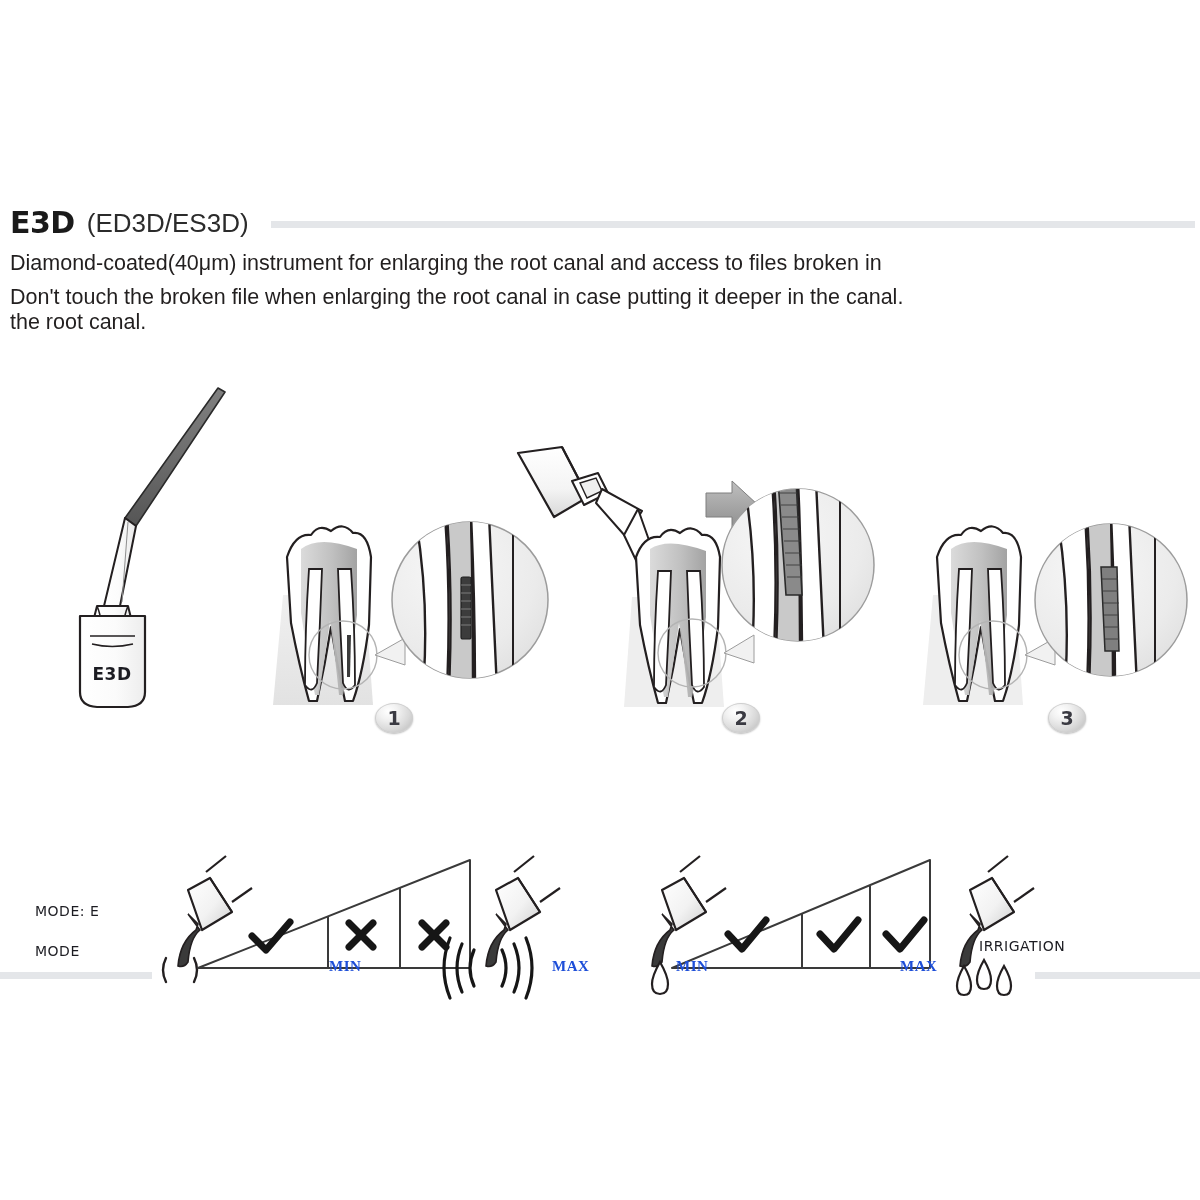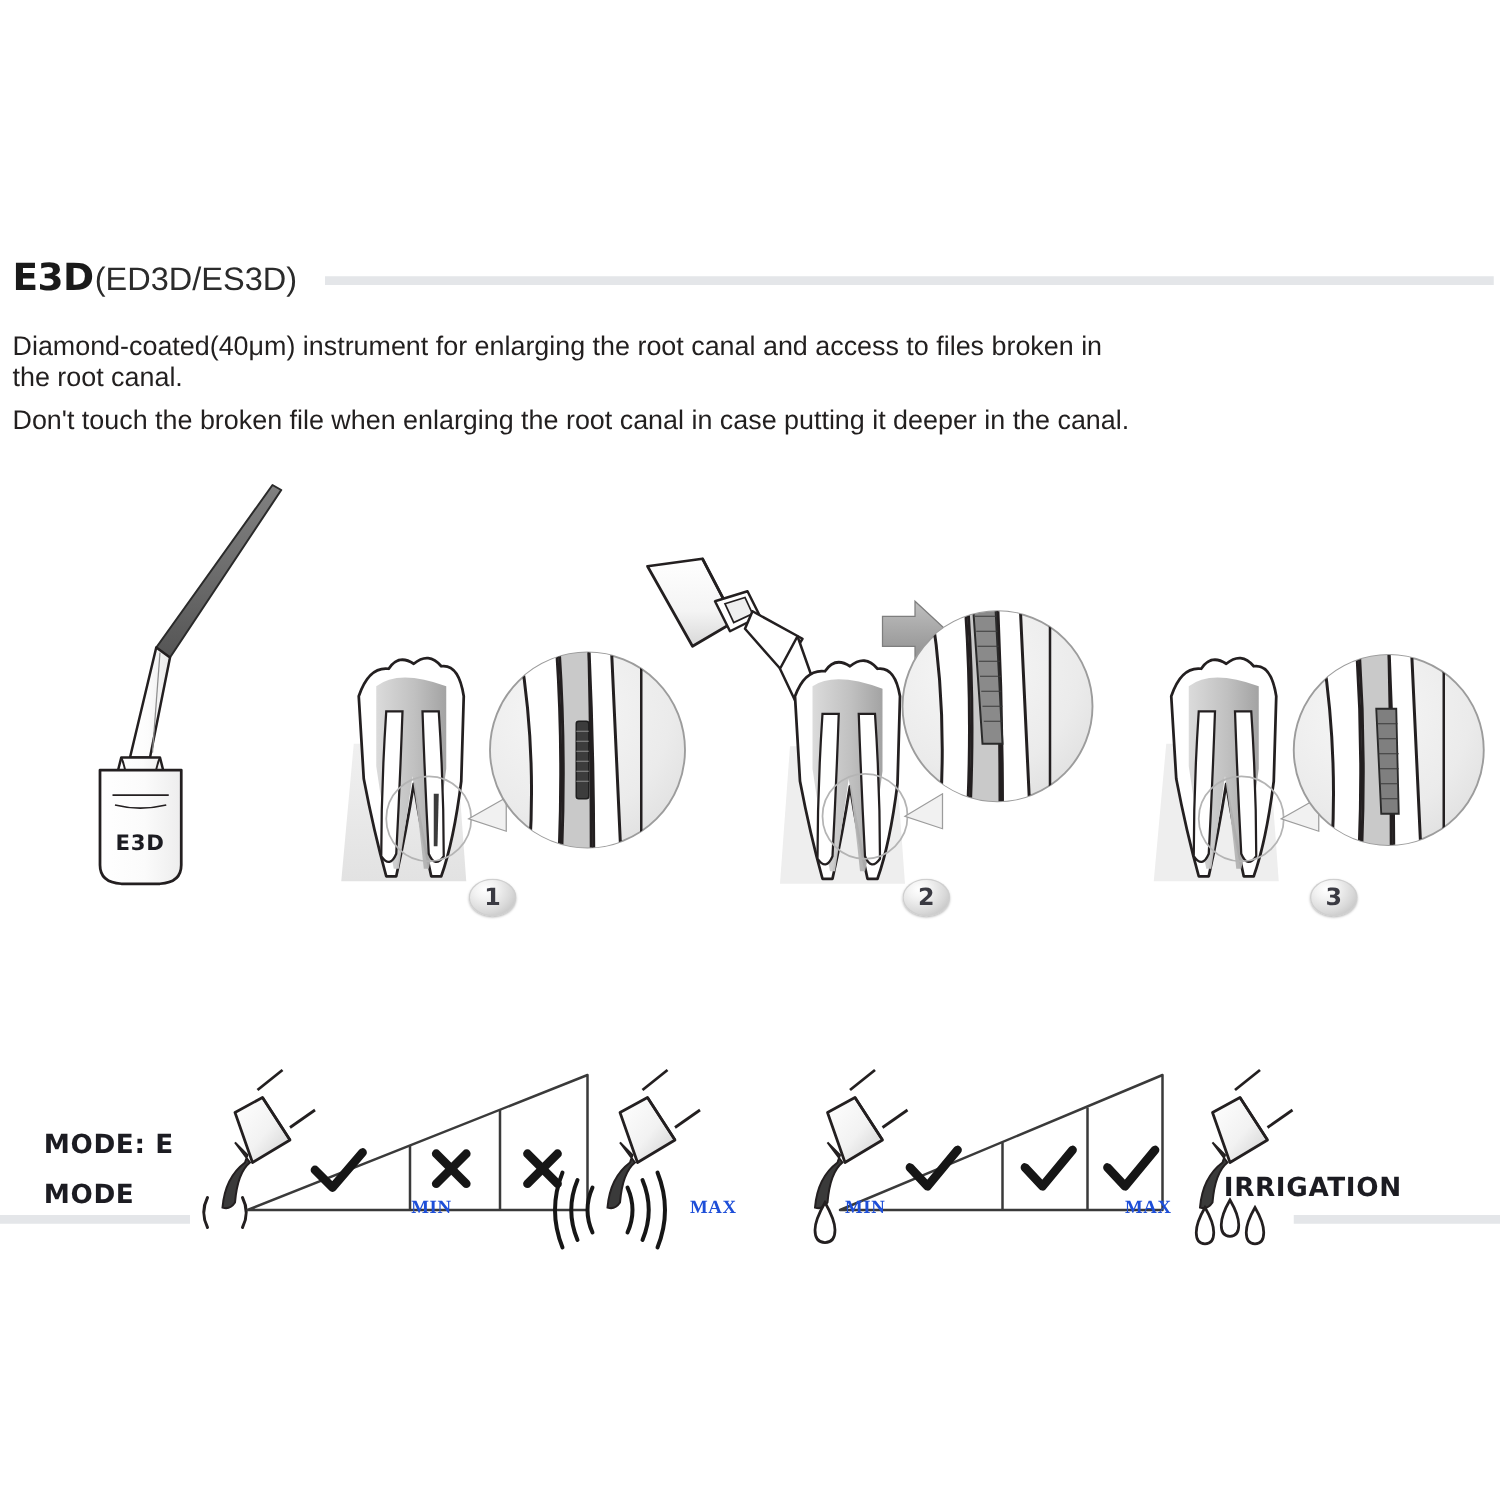--- a/index.html
+++ b/index.html
@@ -34,37 +34,37 @@
     font-size: 30px;
     letter-spacing: -0.5px;
     color: #1a1a1a;
     line-height: 1;
   }
   #title-variants {
     font-family: "Liberation Sans", sans-serif;
     font-size: 26px;
     color: #2b2b2b;
     line-height: 1;
-    margin-left: 1px;
+    margin-left: 12px;
   }
   #title-rule {
     flex: 1;
     height: 7px;
     background: #e4e6e9;
     margin-left: 22px;
     margin-top: 3px;
   }
   .desc-line {
     font-family: "Liberation Sans", sans-serif;
     font-size: 21.5px;
     color: #221f1f;
     line-height: 25px;
     white-space: nowrap;
   }
-  #desc-1 { margin-top: 24px; }
+  #desc-1 { margin-top: 10px; }
   #desc-3 { margin-top: 9px; }
 
   
   #illustrations {
     position: absolute;
     left: 0;
     top: 370px;
     width: 1200px;
     height: 400px;
   }
@@ -90,22 +90,22 @@
   #bottom-panel {
     position: absolute;
     left: 0;
     top: 820px;
     width: 1200px;
     height: 200px;
   }
   .panel-label {
     position: absolute;
     font-family: "DejaVu Sans", sans-serif;
-    font-weight: bold;
-    font-size: 21px;
+    font-weight: normal;
+    font-size: 14px;
     letter-spacing: 0.5px;
     color: #1c1c22;
     white-space: nowrap;
   }
   .panel-rule {
     position: absolute;
     height: 7px;
     background: #e4e6e9;
   }
   .axis-label {
@@ -121,22 +121,22 @@
 </head>
 <body>
 
 <div id="header-block">
   <div id="title-row">
     <span id="title-code">E3D</span>
     <span id="title-variants">(ED3D/ES3D)</span>
     <span id="title-rule"></span>
   </div>
   <div class="desc-line" id="desc-1">Diamond-coated(40μm) instrument for enlarging the root canal and access to files broken in</div>
+  <div class="desc-line" id="desc-3">Don't touch the broken file when enlarging the root canal in case putting it deeper in the canal.</div>
   <div class="desc-line" id="desc-2">the root canal.</div>
-  <div class="desc-line" id="desc-3">Don't touch the broken file when enlarging the root canal in case putting it deeper in the canal.</div>
 </div>
 
 <div id="illustrations">
 
   <div class="step-group" style="left:40px; top:0px;">
     <svg width="220" height="360" viewBox="0 0 220 360">
       <defs>
         <linearGradient id="shaftGrad" x1="0" y1="0" x2="1" y2="0">
           <stop offset="0%" stop-color="#ffffff"></stop>
           <stop offset="45%" stop-color="#fcfcfc"></stop>

